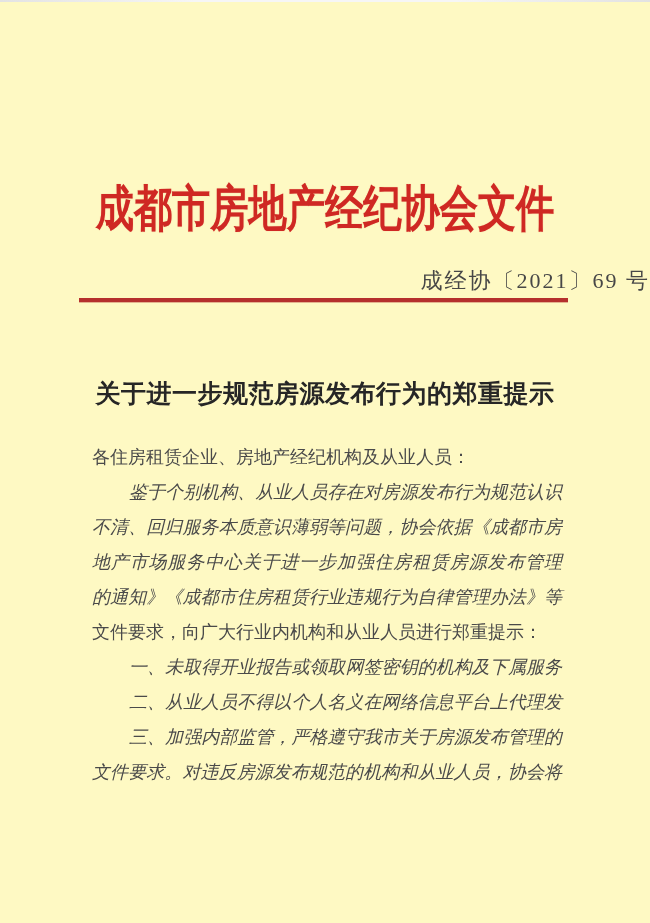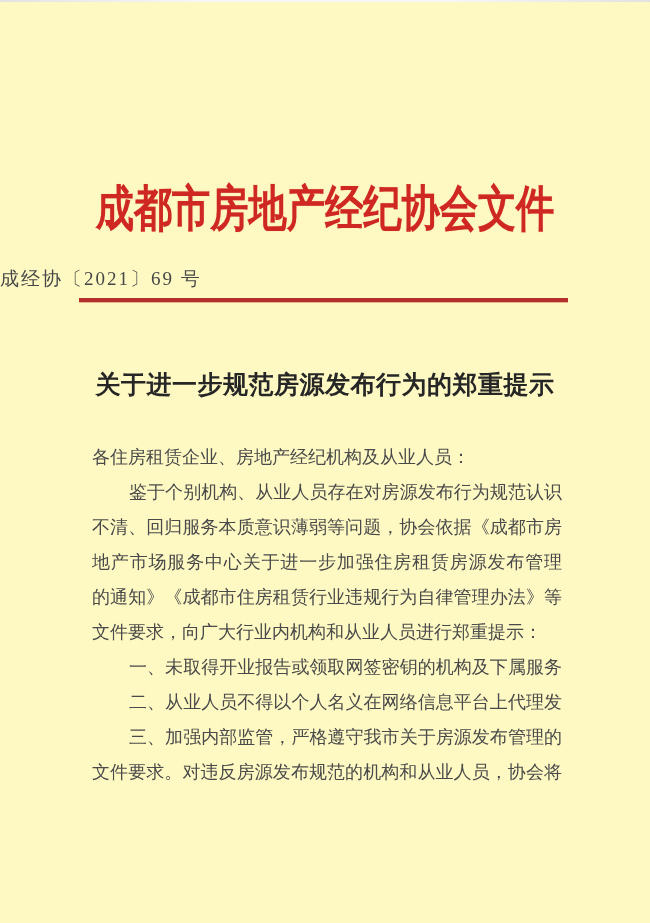--- a/index.html
+++ b/index.html
@@ -38,37 +38,37 @@
     letter-spacing: 0px;
     transform: scaleX(0.78);
     transform-origin: 50% 50%;
     text-shadow: 0 0 1px rgba(207, 40, 35, 0.45);
   }
   .doc-number {
     position: absolute;
     top: 266px;
     left: 0;
     width: 100%;
-    text-align: left;
-    font-size: 19px;
+    text-align: right;
+    font-size: 22px;
     color: #474747;
     letter-spacing: 2px;
   }
   .red-rule {
     position: absolute;
     top: 298px;
     left: 79px;
     width: 489px;
     height: 4px;
     background: #b5302d;
     box-shadow: 0 1px 0 rgba(181, 48, 45, 0.35);
   }
   .doc-title {
     position: absolute;
-    top: 368px;
+    top: 377px;
     left: 0;
     width: 100%;
     text-align: center;
     font-size: 25px;
     font-weight: bold;
     color: #262626;
     letter-spacing: 0.5px;
   }
   .body-text {
     position: absolute;
@@ -82,20 +82,21 @@
   .body-line {
     height: 35px;
     line-height: 35px;
     white-space: nowrap;
     overflow: visible;
   }
   .body-line.full {
     white-space: normal;
     text-align: justify;
     text-align-last: justify;
+    font-style: italic;
   }
   .body-line.indent {
     padding-left: 37px;
   }
   .body-line.indent.full {
     width: 433px;
   }
 </style>
 </head>
 <body>

